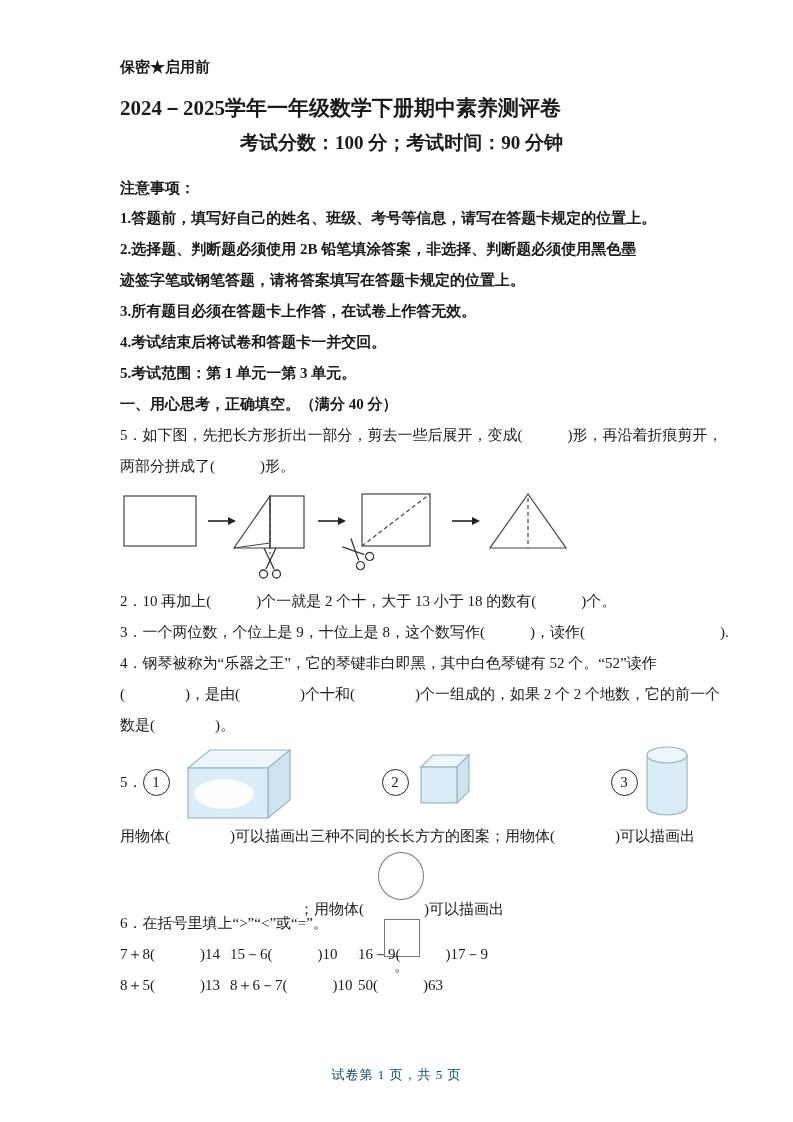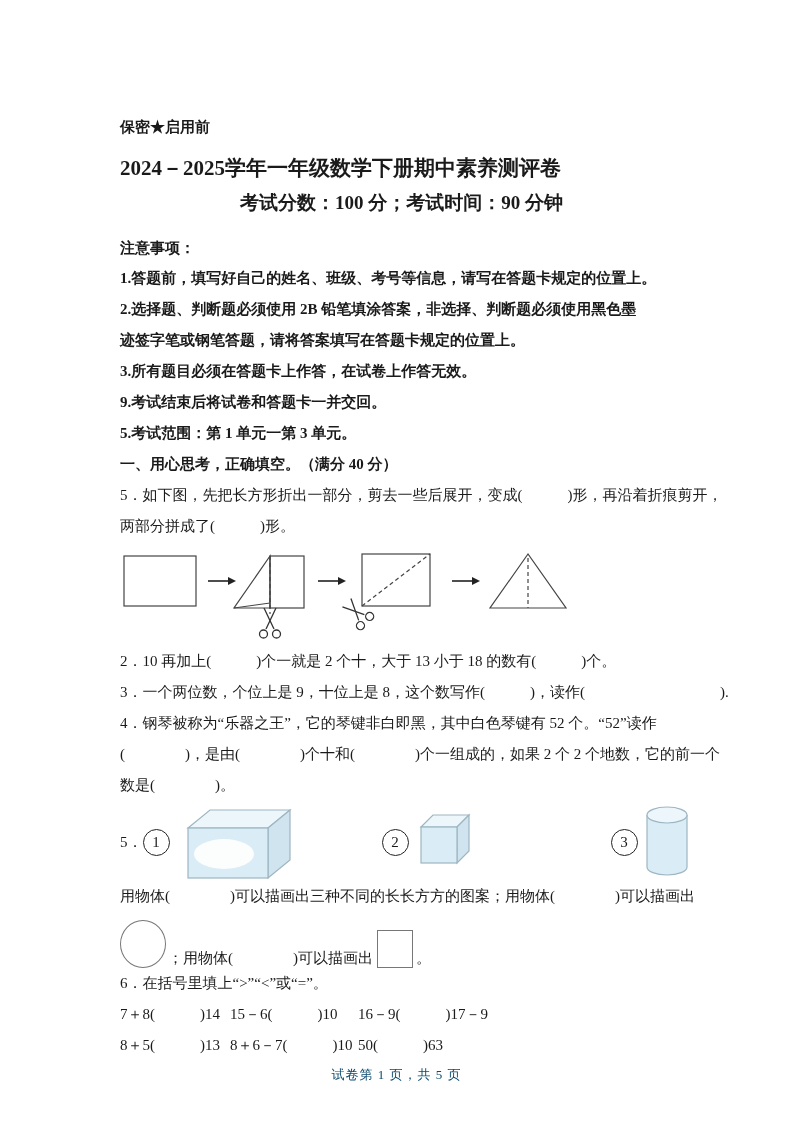--- a/index.html
+++ b/index.html
@@ -1,31 +1,31 @@
 <!DOCTYPE html>
 <html><head>
 <meta charset="utf-8">
 <style>
   html,body{margin:0;padding:0;background:#fff;}
   .page{position:relative;width:793px;height:1122px;background:#fff;overflow:hidden;
         font-family:"Liberation Serif","DejaVu Serif",serif;color:#1a1a1a;}
-  .content{padding:117px 110px 0 120px;}
+  .content{padding:57px 110px 0 120px;}
   .secrecy{font-size:15px;font-weight:bold;line-height:20px;}
   .title{font-size:21px;font-weight:bold;margin-top:16px;line-height:30px;white-space:nowrap;}
   .subtitle{text-align:center;font-size:19px;font-weight:bold;margin-top:8px;line-height:24px;white-space:nowrap;}
   .notes-heading{font-size:15px;font-weight:bold;margin-top:18px;line-height:30px;}
   .line{font-size:15px;line-height:31px;white-space:nowrap;}
   .bold{font-weight:bold;}
   .fig1{display:block;margin:8px 0 2px 2px;}
   .q5row{display:flex;align-items:center;height:78px;margin-top:2px;}
   .q5num{font-size:15px;width:26px;}
   .circ{display:inline-flex;width:25px;height:25px;border:1.2px solid #222;border-radius:50%;
         align-items:center;justify-content:center;font-size:15px;flex:none;}
   .shapebox{display:inline-flex;align-items:center;}
-  .q5line2{display:flex;align-items:flex-end;height:56px;font-size:15px;white-space:nowrap;}
+  .q5line2{display:flex;align-items:center;height:56px;font-size:15px;white-space:nowrap;flex-direction:column;}
   .trace-circle{width:44px;height:46px;border:1px solid #777;border-radius:50%;flex:none;margin-right:2px;}
   .trace-square{width:34px;height:36px;border:1px solid #777;flex:none;margin:0 3px 0 4px;}
   .q6row{display:flex;font-size:15px;line-height:31px;white-space:nowrap;}
   .q6c1{min-width:110px;}
   .q6c2{min-width:128px;}
   .footer{position:absolute;left:0;right:0;top:1066px;text-align:center;font-size:13px;color:#0c4a6e;letter-spacing:1px;}
 </style>
 </head>
 <body>
 
@@ -34,21 +34,21 @@
 
     <div class="secrecy">保密★启用前</div>
     <div class="title">2024－2025学年一年级数学下册期中素养测评卷</div>
     <div class="subtitle">考试分数：100 分；考试时间：90 分钟</div>
 
     <div class="notes-heading">注意事项：</div>
     <div class="line bold">1.答题前，填写好自己的姓名、班级、考号等信息，请写在答题卡规定的位置上。</div>
     <div class="line bold">2.选择题、判断题必须使用 2B 铅笔填涂答案，非选择、判断题必须使用黑色墨</div>
     <div class="line bold">迹签字笔或钢笔答题，请将答案填写在答题卡规定的位置上。</div>
     <div class="line bold">3.所有题目必须在答题卡上作答，在试卷上作答无效。</div>
-    <div class="line bold">9.考试结束后将试卷和答题卡一并交回。</div>
+    <div class="line bold">4.考试结束后将试卷和答题卡一并交回。</div>
     <div class="line bold">5.考试范围：第 1 单元一第 3 单元。</div>
 
     <div class="line bold">一、用心思考，正确填空。（满分 40 分）</div>
 
     <div class="line">5．如下图，先把长方形折出一部分，剪去一些后展开，变成(　　　)形，再沿着折痕剪开，</div>
     <div class="line">两部分拼成了(　　　)形。</div>
 
     <svg class="fig1" width="452" height="94" viewBox="0 0 452 94">
       <defs>
         <g id="scissors" stroke="#333" stroke-width="1.3" fill="none">

